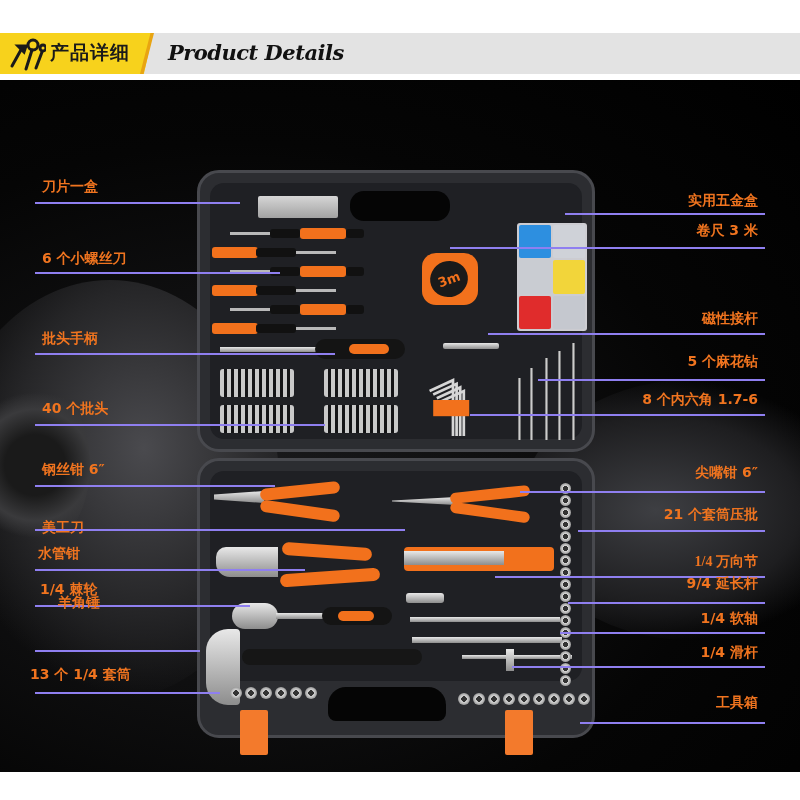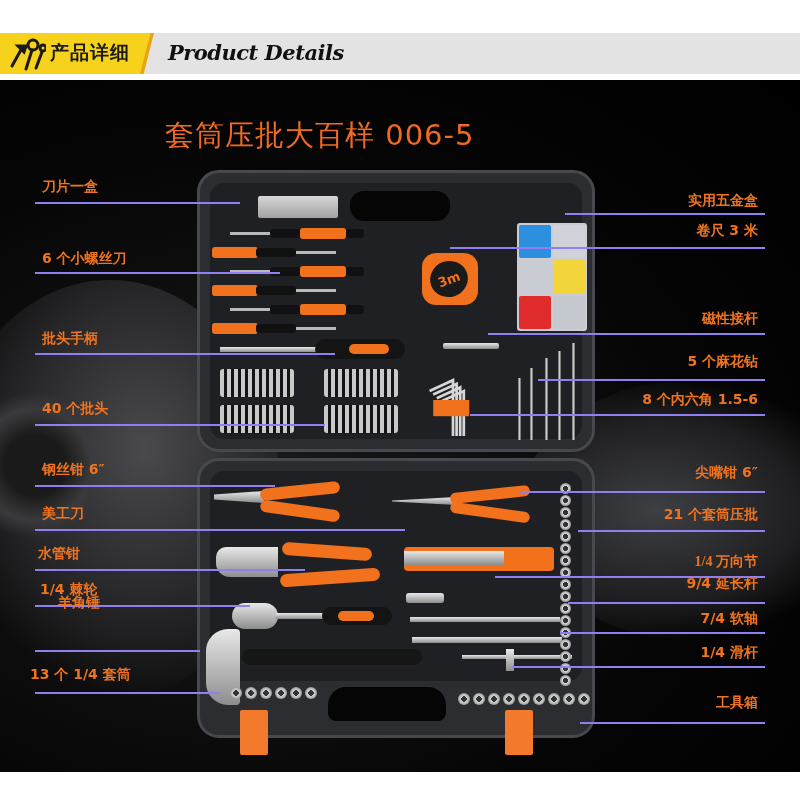--- a/index.html
+++ b/index.html
@@ -74,21 +74,20 @@
 </svg>
 <div class="banner-cn">产品详细</div>
 <div class="banner-en">Product Details</div>
 
 <div class="stage">
 
   <div class="car-shape" style="left:-60px;top:200px;width:340px;height:420px;background:radial-gradient(ellipse at 60% 40%, #4a4a4e 0%, #262628 45%, transparent 70%);"></div>
   <div class="car-shape" style="left:-20px;top:300px;width:110px;height:170px;background:radial-gradient(circle,#1a1a1a 30%,#3a3a3c 55%,transparent 72%);"></div>
   <div class="car-shape" style="left:520px;top:300px;width:340px;height:260px;background:radial-gradient(ellipse at 40% 50%, #3e3f43 0%, #1e1e20 50%, transparent 72%);"></div>
 
-  <div class="title-main">套筒压批大百样 006-5</div>
 
   <div class="case" style="left:197px;top:90px;width:398px;height:282px;">
     <div class="case-inner" style="left:10px;top:10px;width:372px;height:256px;"></div>
     <div class="handle-slot" style="left:150px;top:18px;width:100px;height:30px;"></div>
 
     <div class="metal" style="left:58px;top:23px;width:80px;height:22px;background:linear-gradient(180deg,#d6d6d6,#a2a2a2);border-radius:2px;"></div>
 
     <div class="sd" style="left:30px;top:55px;width:150px;">
       <div class="s" style="left:0;"></div>
         <div class="g" style="left:40px;"></div>
@@ -255,21 +254,21 @@
 
   <div class="label left" style="top:250px;">批头手柄</div>
   <div class="leader" style="left:35px;top:273px;width:300px;"></div>
 
   <div class="label left" style="top:320px;">40 个批头</div>
   <div class="leader" style="left:35px;top:344px;width:290px;"></div>
 
   <div class="label left" style="top:381px;">钢丝钳 6″</div>
   <div class="leader" style="left:35px;top:405px;width:240px;"></div>
 
-  <div class="label left" style="top:425px;">美工刀</div>
+  <div class="label left" style="top:439px;">美工刀</div>
   <div class="leader" style="left:35px;top:449px;width:370px;"></div>
 
   <div class="label left" style="top:465px;left:38px;">水管钳</div>
   <div class="leader" style="left:35px;top:489px;width:270px;"></div>
 
   <div class="label left" style="top:501px;left:40px;">1/4 棘轮</div>
   <div class="leader" style="left:35px;top:525px;width:215px;"></div>
 
   <div class="label left" style="top:514px;margin-left:16px;">羊角锤</div>
   <div class="leader" style="left:35px;top:570px;width:165px;"></div>
@@ -282,36 +281,36 @@
 
   <div class="label right" style="top:142px;">卷尺 3 米</div>
   <div class="leader" style="left:450px;top:167px;width:315px;"></div>
 
   <div class="label right" style="top:230px;">磁性接杆</div>
   <div class="leader" style="left:488px;top:253px;width:277px;"></div>
 
   <div class="label right" style="top:273px;">5 个麻花钻</div>
   <div class="leader" style="left:538px;top:299px;width:227px;"></div>
 
-  <div class="label right" style="top:311px;">8 个内六角 1.5-6</div>
+  <div class="label right" style="top:311px;">8 个内六角 1.7-6</div>
   <div class="leader" style="left:470px;top:334px;width:295px;"></div>
 
   <div class="label right" style="top:384px;">尖嘴钳 6″</div>
   <div class="leader" style="left:520px;top:411px;width:245px;"></div>
 
   <div class="label right" style="top:426px;">21 个套筒压批</div>
   <div class="leader" style="left:578px;top:450px;width:187px;"></div>
 
   <div class="label right" style="top:473px;font-family:Liberation Serif, serif;">1/4 万向节</div>
   <div class="leader" style="left:495px;top:496px;width:270px;"></div>
 
   <div class="label right" style="top:495px;">9/4  延长杆</div>
   <div class="leader" style="left:568px;top:522px;width:197px;"></div>
 
-  <div class="label right" style="top:530px;">7/4 软轴</div>
+  <div class="label right" style="top:530px;">1/4 软轴</div>
   <div class="leader" style="left:560px;top:552px;width:205px;"></div>
 
   <div class="label right" style="top:564px;">1/4 滑杆</div>
   <div class="leader" style="left:512px;top:586px;width:253px;"></div>
 
   <div class="label right" style="top:614px;text-align:center;">工具箱</div>
   <div class="leader" style="left:580px;top:642px;width:185px;"></div>
 </div>
 
 </body></html>

